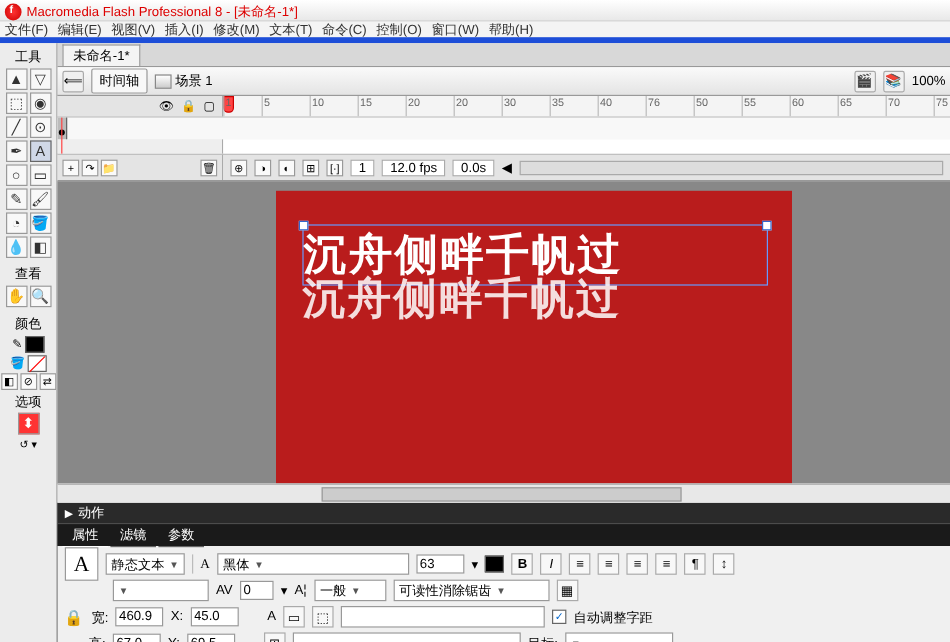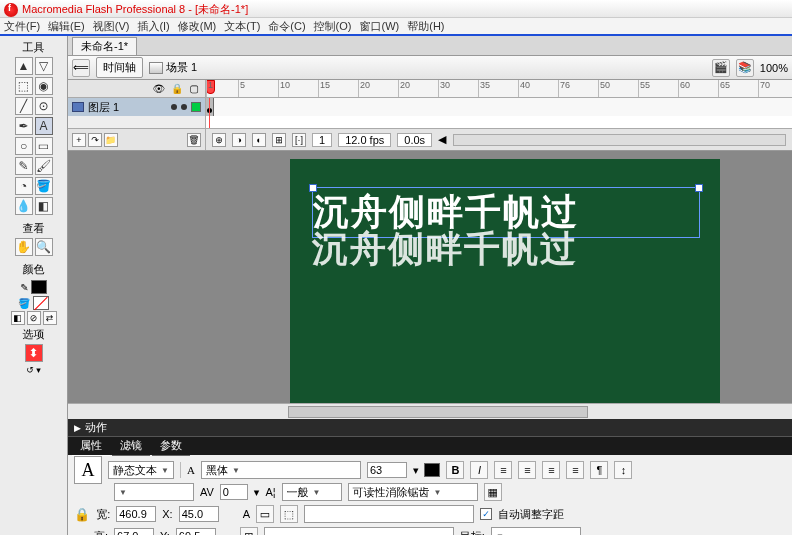--- a/index.html
+++ b/index.html
@@ -3,26 +3,26 @@
 <meta charset="utf-8">
 <style>
 * { margin: 0; padding: 0; box-sizing: border-box; font-family: "Microsoft YaHei", "SimSun", Arial, sans-serif; }
 body { background: #f0f0f0; width: 792px; height: 535px; overflow: hidden; font-size: 11px; }
 
 .titlebar { background: linear-gradient(#fff, #e8e8e8); border-bottom: 1px solid #ccc; height: 18px; display: flex; align-items: flex-end; padding: 0 4px; }
 .titlebar .logo { width: 14px; height: 14px; background: radial-gradient(circle, #ff3333, #cc0000); border-radius: 50%; margin-right: 4px; position: relative; }
 .titlebar .logo::after { content: "f"; color: #fff; font-size: 9px; font-weight: bold; position: absolute; left: 4px; top: 0; }
 .titlebar .title { color: #d00; font-size: 11px; }
 
-.menubar { background: #f4f4f4; height: 18px; display: flex; align-items: center; padding: 0 4px; gap: 8px; border-bottom: 2px solid #1d4ed8; }
+.menubar { background: #f4f4f4; height: 18px; display: flex; align-items: center; padding: 0 4px; gap: 8px; border-bottom: 5px solid #1d4ed8; }
 .menubar span { font-size: 11px; color: #333; cursor: pointer; }
 
 .body-row { display: flex; height: 499px; }
 
-.tools { width: 68px; background: #ececec; border-right: 1px solid #999; display: flex; flex-direction: column; align-items: center; padding-top: 2px; text-align: right; }
+.tools { width: 48px; background: #ececec; border-right: 1px solid #999; display: flex; flex-direction: column; align-items: center; padding-top: 2px; text-align: right; }
 .tools-label { font-size: 11px; margin: 2px 0; }
 .tools-grid { display: grid; grid-template-columns: 18px 18px; gap: 2px; margin-bottom: 4px; }
 .tool { width: 18px; height: 18px; background: #f8f8f8; border: 1px solid #999; display: flex; align-items: center; justify-content: center; font-size: 12px; cursor: pointer; color: #333; }
 .tool.selected { background: #d0d8e8; border-color: #666; }
 .section-label { font-size: 11px; margin: 2px 0; }
 .color-sw { width: 16px; height: 14px; border: 1px solid #666; background: #000; margin: 1px 0; }
 .color-sw.none { background: #fff; position: relative; }
 .color-sw.none::after { content: ""; position: absolute; width: 18px; height: 1px; background: red; transform: rotate(-45deg); top: 6px; left: -2px; }
 .color-row { display: flex; gap: 2px; }
 
@@ -61,21 +61,21 @@
 .tl-empty-layers { width: 138px; background: #eee; border-right: 1px solid #aaa; }
 .tl-empty-frames { flex: 1; background: #fff; }
 
 .tl-footer { height: 22px; display: flex; border-top: 1px solid #aaa; }
 .tl-footer-layers { width: 138px; background: #e4e4e4; border-right: 1px solid #aaa; display: flex; align-items: center; gap: 2px; padding: 0 4px; }
 .tl-footer-frames { flex: 1; background: #e4e4e4; display: flex; align-items: center; gap: 6px; padding: 0 6px; font-size: 11px; }
 .tl-footer-frames .box { border: 1px solid #aaa; background: #fff; padding: 0 6px; height: 14px; display: flex; align-items: center; }
 .smallbtn { width: 14px; height: 14px; border: 1px solid #999; background: #fafafa; display: flex; align-items: center; justify-content: center; font-size: 9px; cursor: pointer; }
 
 .stage-area { flex: 1; background: #888; position: relative; overflow: hidden; }
-.stage { position: absolute; left: 182px; top: 8px; width: 430px; height: 244px; background: #14532d; margin-left: 40px; }
+.stage { position: absolute; left: 182px; top: 8px; width: 430px; height: 244px; background: #b91c1c; }
 .textobj { position: absolute; left: 22px; width: 388px; font-size: 36px; font-weight: bold; color: #fff; font-family: "SimHei", sans-serif; letter-spacing: 2px; white-space: nowrap; }
 .textobj.selected { border: 1px solid #6699ff; }
 .textobj.selected::before, .textobj.selected::after { content: ""; position: absolute; width: 6px; height: 6px; background: #fff; border: 1px solid #3366cc; }
 .textobj.selected::before { left: -4px; top: -4px; }
 .textobj.selected::after { right: -4px; top: -4px; }
 .t1 { top: 28px; }
 .t2 { top: 66px; opacity: 0.85; }
 .watermark { position: absolute; left: 90px; top: 130px; font-size: 18px; color: rgba(255,255,255,0.15); font-style: italic; }
 
 .hscroll { height: 16px; background: #e8e8e8; border-top: 1px solid #aaa; position: relative; }
@@ -206,28 +206,20 @@
             <div class="tick" style="left: 352px;">76</div>
             <div class="tick" style="left: 392px;">50</div>
             <div class="tick" style="left: 432px;">55</div>
             <div class="tick" style="left: 472px;">60</div>
             <div class="tick" style="left: 512px;">65</div>
             <div class="tick" style="left: 552px;">70</div>
             <div class="tick" style="left: 592px;">75</div>
           </div>
       </div>
       <div class="tl-row">
-        <div class="tl-layer-cell">
-          <div class="layer-icon"></div>
-          <span>图层 1</span>
-          <div style="flex:1"></div>
-          <div class="dot"></div>
-          <div class="dot"></div>
-          <div class="square-sw"></div>
-        </div>
         <div class="tl-frames">
           <div class="keyframe"></div>
           <div class="tl-playhead-line"></div>
         </div>
       </div>
       <div class="tl-empty">
         <div class="tl-empty-layers"></div>
           <div class="tl-empty-frames"></div>
       </div>
       <div class="tl-footer">

